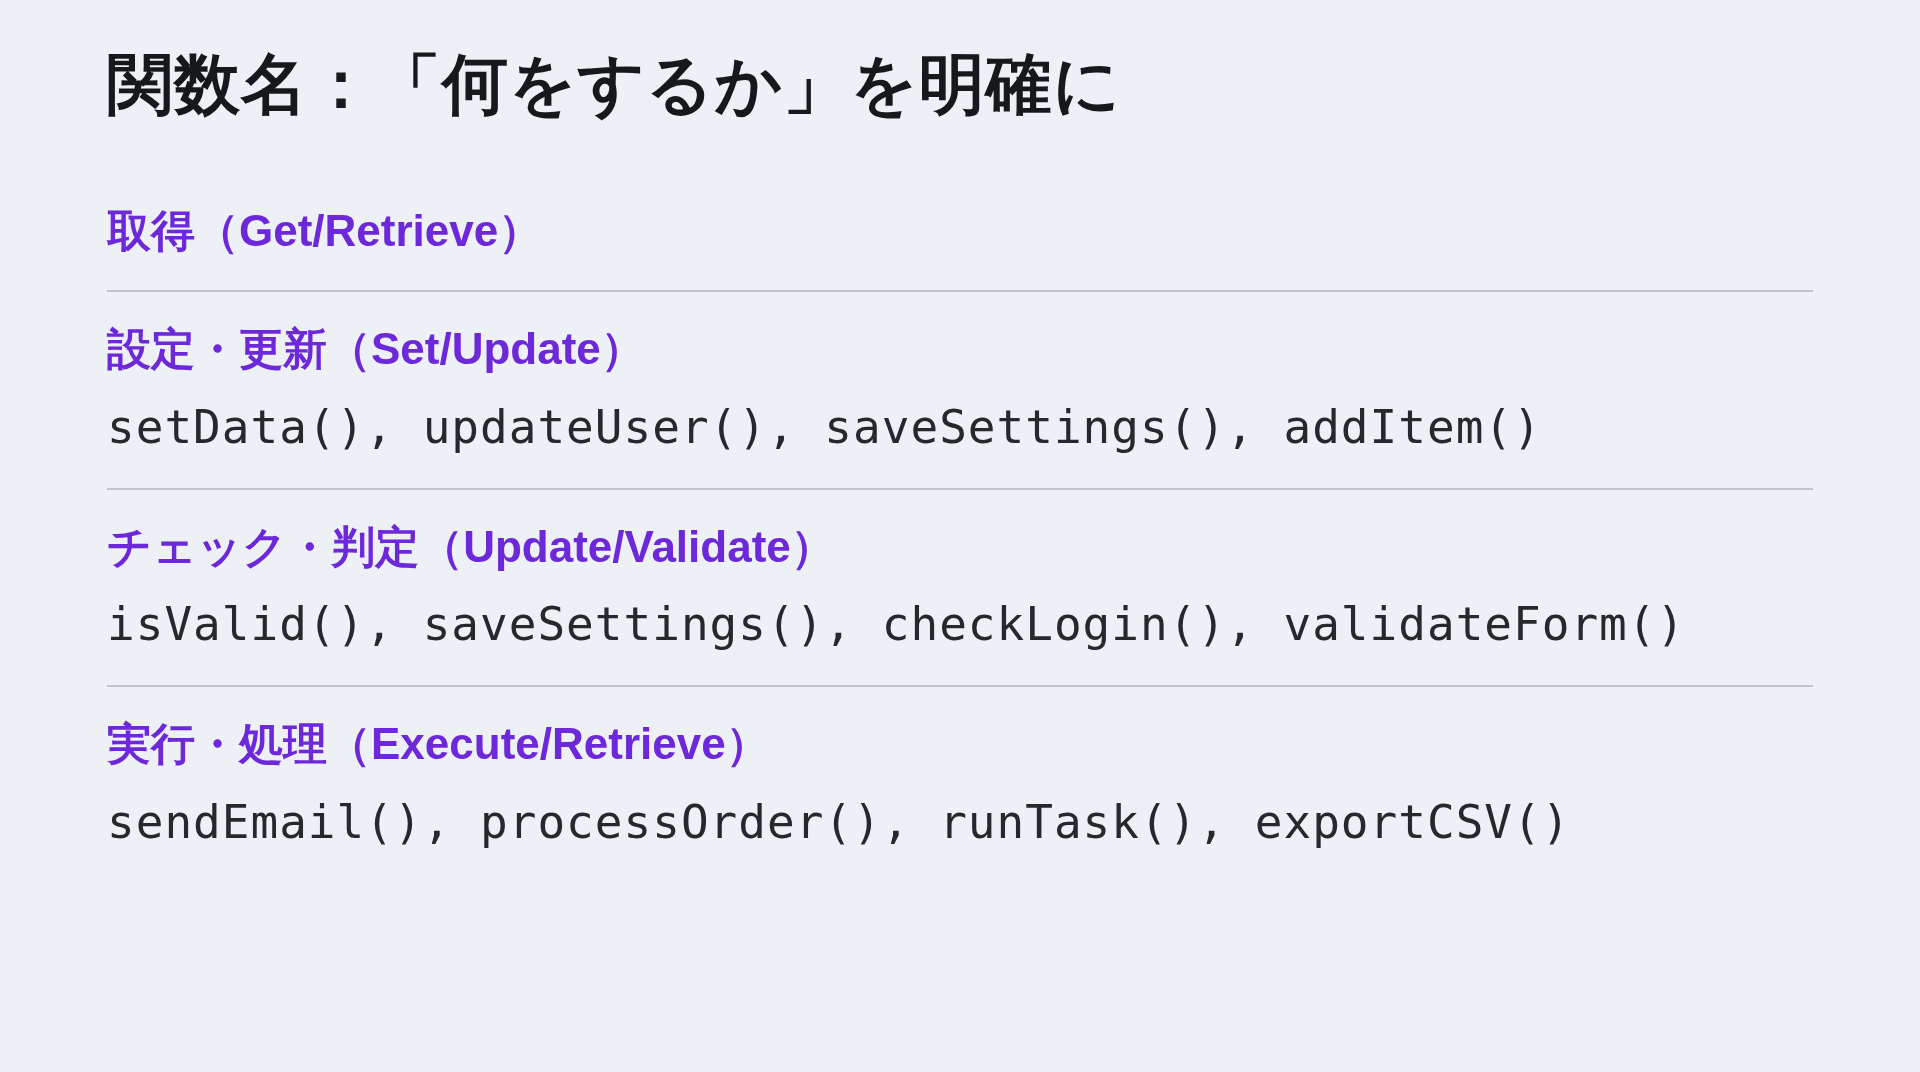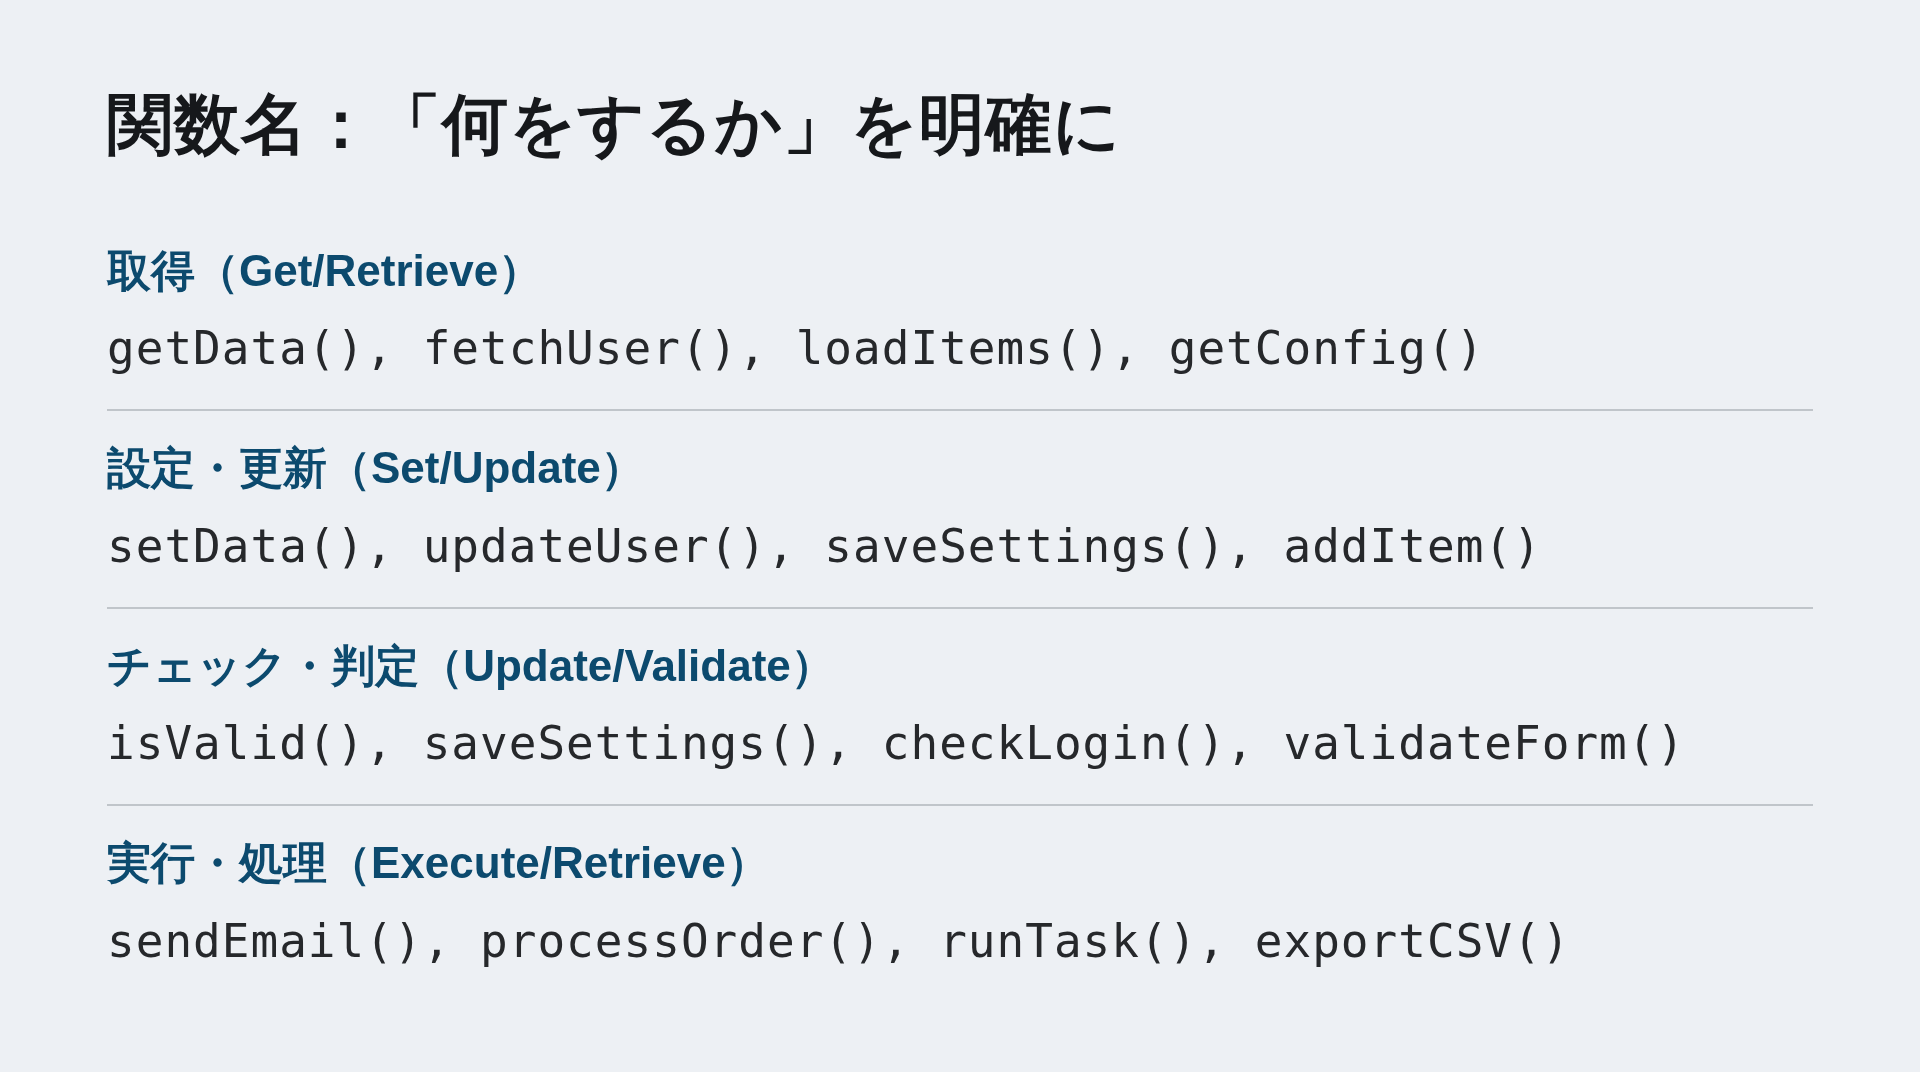--- a/index.html
+++ b/index.html
@@ -10,38 +10,38 @@
   body {
     width: 1920px;
     height: 1072px;
     overflow: hidden;
     font-family: "Liberation Sans", "DejaVu Sans", sans-serif;
   }
   .slide {
     box-sizing: border-box;
     width: 1920px;
     height: 1072px;
-    padding: 88px 107px 0 107px;
+    padding: 48px 107px 0 107px;
     background: #edf0f4;
   }
   .slide-title {
     margin: 0 0 85px 0;
     font-size: 66px;
     line-height: 1.1;
     font-weight: 900;
     letter-spacing: 1px;
     color: #16181b;
   }
   .section { margin: 0; }
   .section-heading {
     margin: 0 0 26px 0;
     font-size: 44px;
     line-height: 1.15;
     font-weight: 800;
-    color: #0c4a6e;
+    color: #6d28d9;
   }
   .section-code {
     margin: 0;
     font-family: "DejaVu Sans Mono", "Liberation Mono", monospace;
     font-size: 46px;
     line-height: 1.15;
     letter-spacing: 1px;
     font-weight: 500;
     color: #26282b;
     white-space: nowrap;
@@ -55,21 +55,20 @@
 </style>
 </head>
 <body>
 
 <div class="slide">
 
   <h1 class="slide-title">関数名：「何をするか」を明確に</h1>
 
   <div class="section">
     <h2 class="section-heading">取得（Get/Retrieve）</h2>
-    <p class="section-code">getData(), fetchUser(), loadItems(), getConfig()</p>
   </div>
 
   <hr class="section-divider">
 
   <div class="section">
     <h2 class="section-heading">設定・更新（Set/Update）</h2>
     <p class="section-code">setData(), updateUser(), saveSettings(), addItem()</p>
   </div>
 
   <hr class="section-divider">

